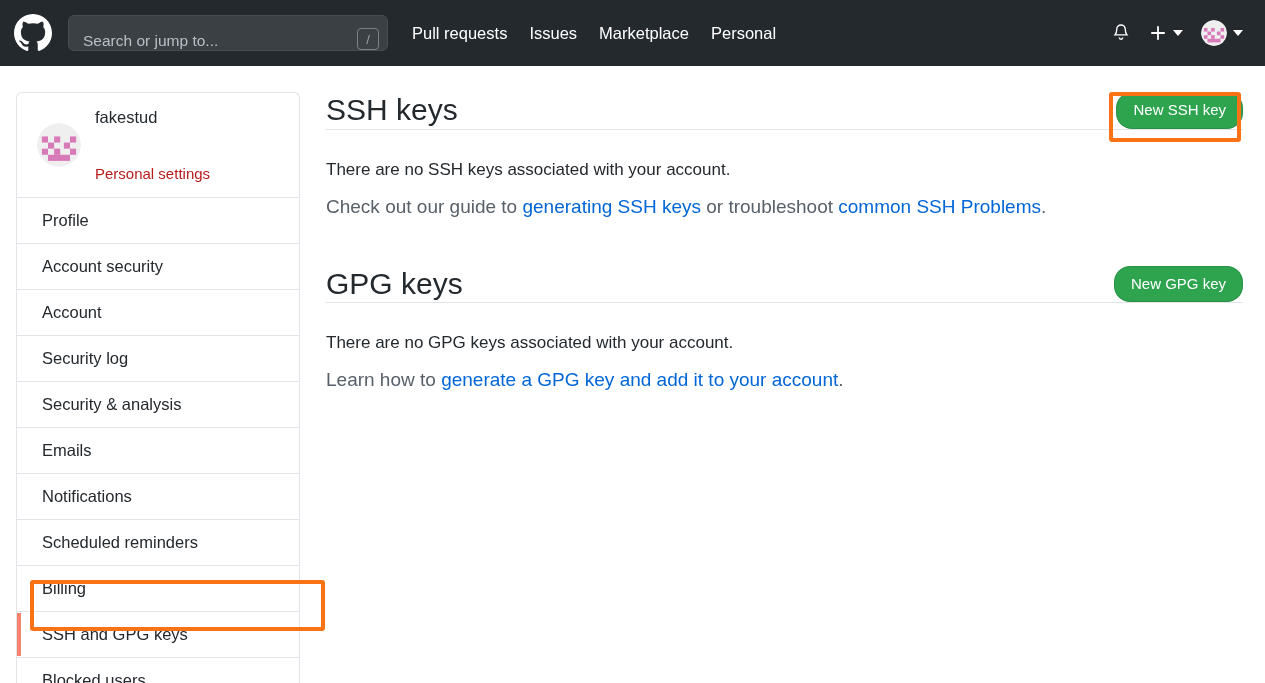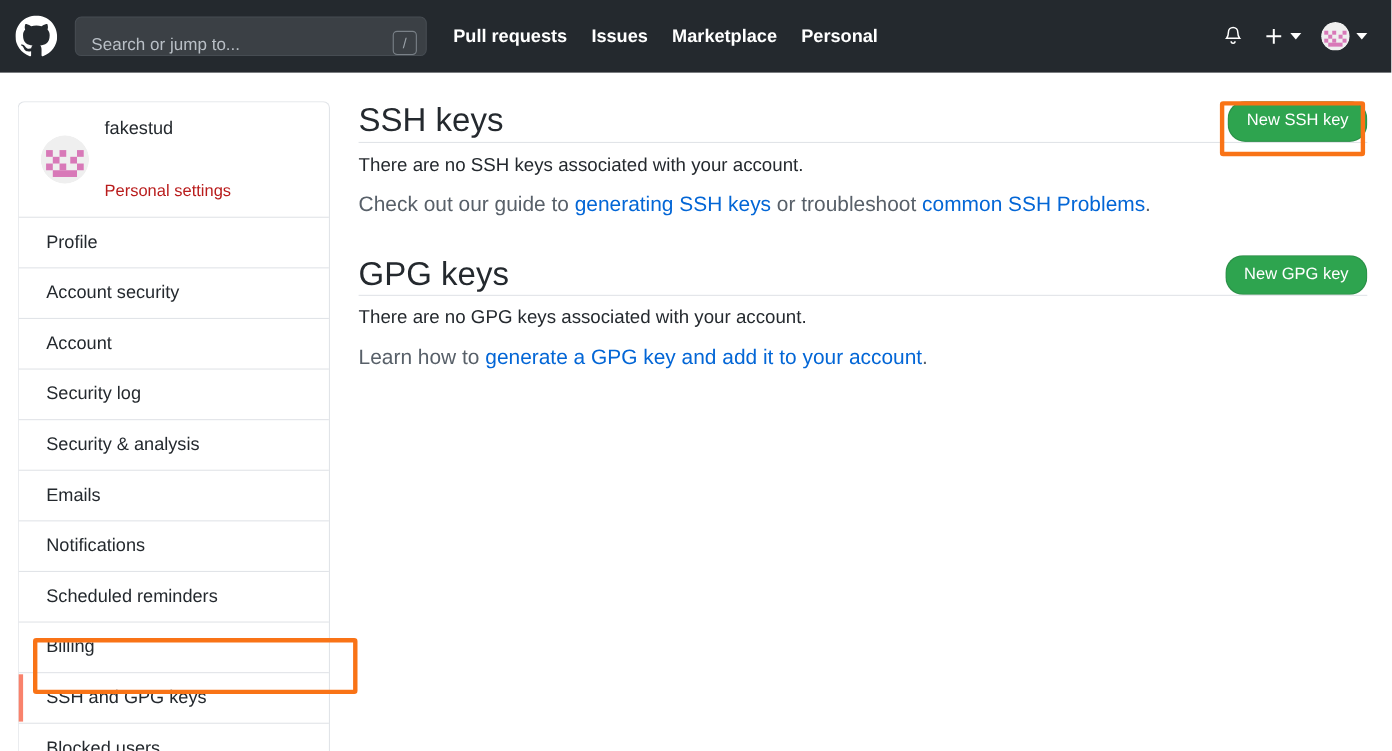--- a/index.html
+++ b/index.html
@@ -63,21 +63,21 @@
 
   .nav {
     display: flex;
     align-items: center;
     margin-left: 24px;
     gap: 22px;
   }
   .nav-item {
     color: #ffffff;
     font-size: 16.5px;
-    font-weight: bold;
+    font-weight: normal;
     white-space: nowrap;
     cursor: pointer;
   }
 
   .header-right {
     margin-left: auto;
     display: flex;
     align-items: center;
     gap: 18px;
     padding-right: 6px;
@@ -194,21 +194,21 @@
     padding-right: 6px;
   }
   .section-head {
     display: flex;
     align-items: center;
     justify-content: space-between;
     position: relative;
     padding-bottom: 0;
     border-bottom: 1px solid #e1e4e8;
   }
-  .section-head.gpg { margin-top: 34px; }
+  .section-head.gpg { margin-top: 48px; }
   .section-title {
     font-size: 30px;
     font-weight: 400;
     color: #24292e;
     line-height: 1.2;
   }
   .btn-green {
     background: #2ea44f;
     border: 1px solid rgba(27,31,35,0.15);
     border-radius: 16px;
@@ -217,21 +217,21 @@
     font-weight: normal;
     padding: 9px 16px;
     cursor: pointer;
     white-space: nowrap;
     line-height: 1.1;
   }
 
   .empty-msg {
     font-size: 17px;
     color: #24292e;
-    margin-top: 10px;
+    margin-top: 30px;
   }
   .help-line {
     font-size: 19px;
     color: #586069;
     margin-top: 16px;
   }
   .lnk {
     color: #0366d6;
     cursor: pointer;
     text-decoration: none;

